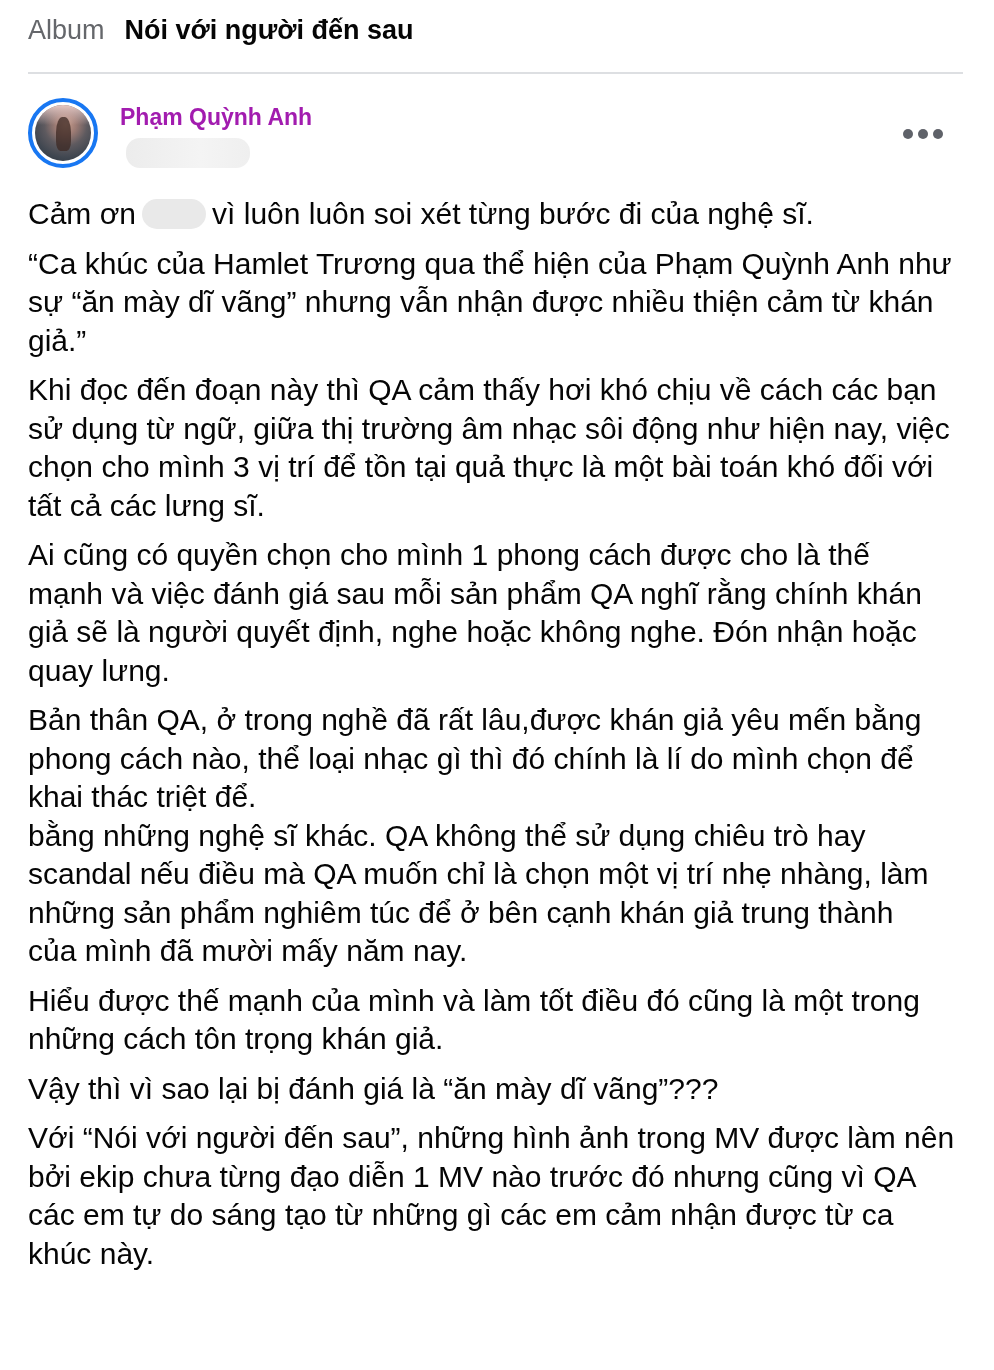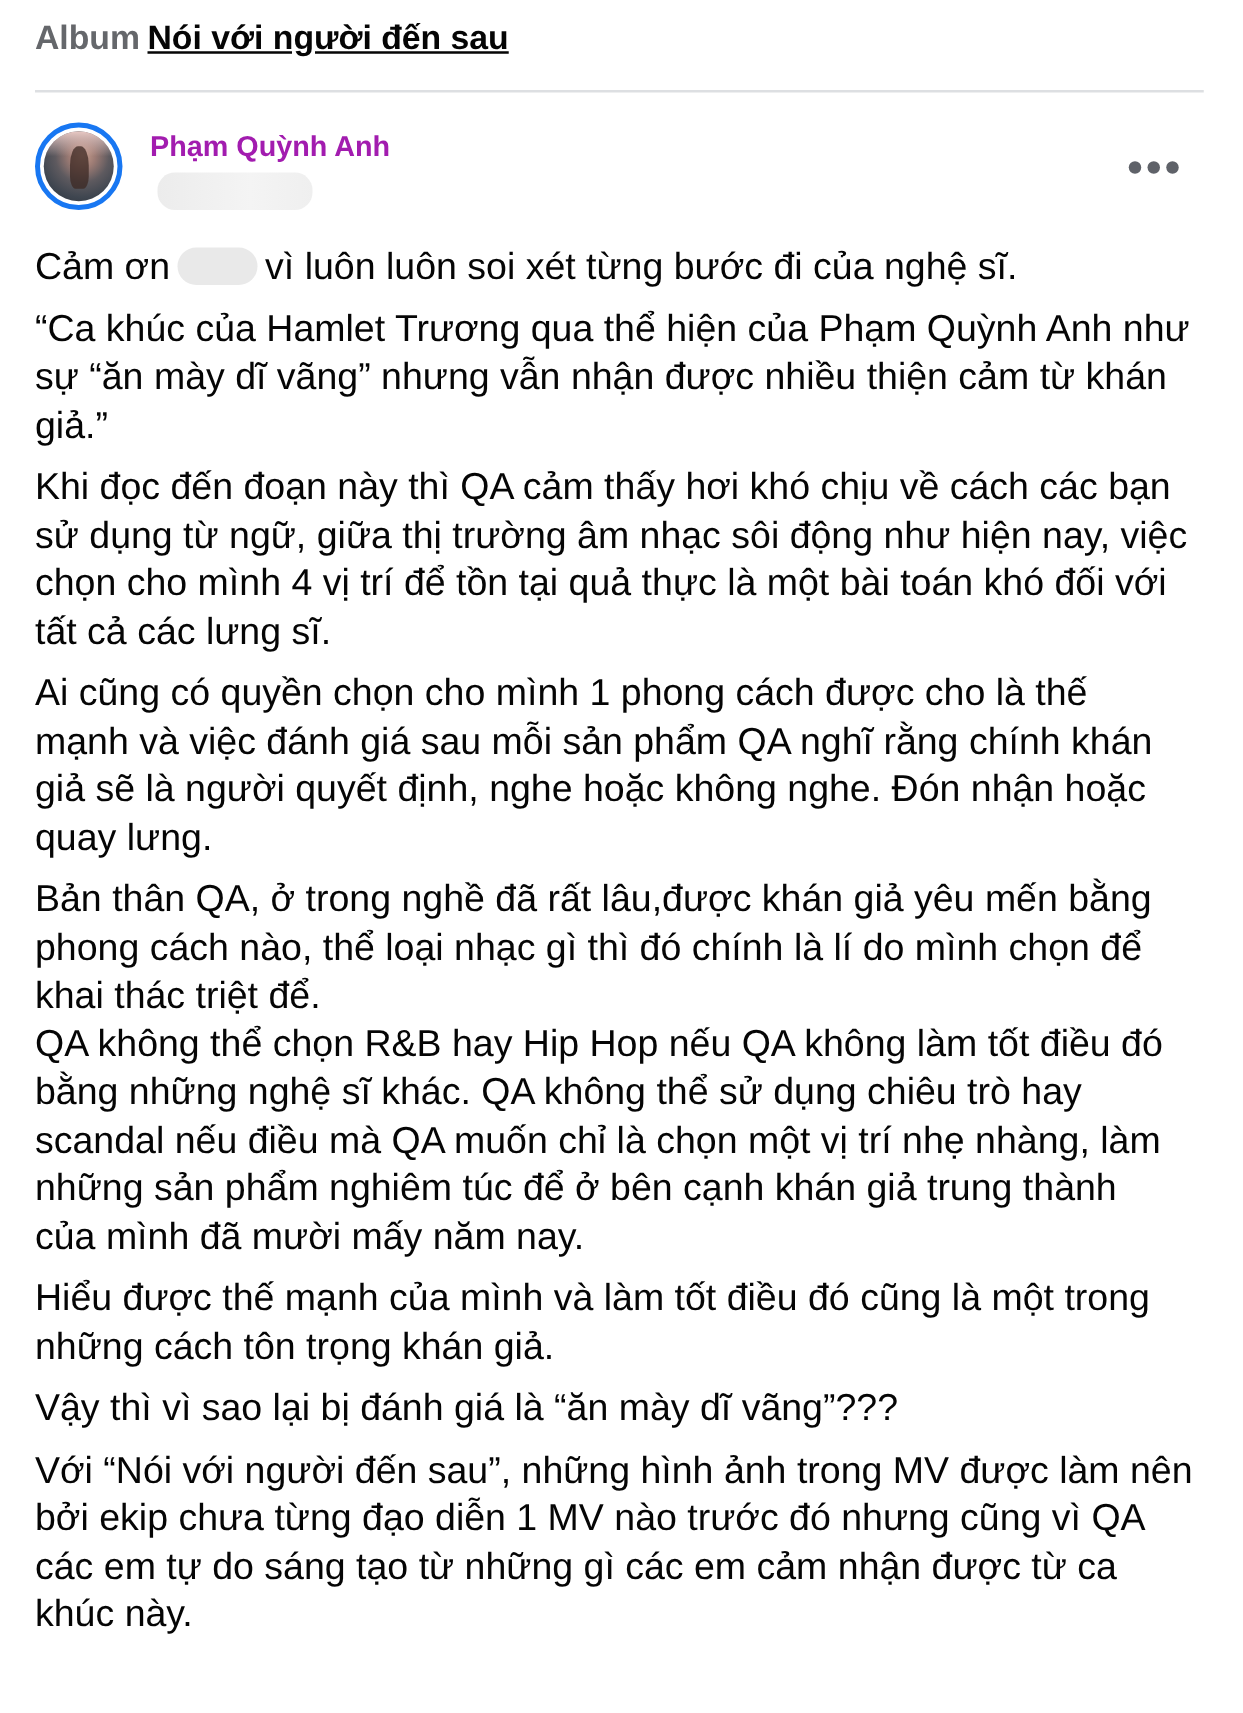--- a/index.html
+++ b/index.html
@@ -18,27 +18,26 @@
     .album-header {
       position: absolute;
       left: 28px;
       top: 12px;
       font-size: 27px;
       line-height: 36px;
       white-space: nowrap;
     }
     .album-prefix {
       color: #65676b;
-      font-weight: bold;
+      font-weight: normal;
     }
     .album-title {
       color: #050505;
       font-weight: bold;
-      margin-left: 6px;
-      text-decoration: underline;
+      margin-left: 20px;
     }
     .divider {
       position: absolute;
       left: 28px;
       top: 72px;
       width: 935px;
       height: 2px;
       background: #dddfe2;
     }
     .post-header {
@@ -176,34 +175,33 @@
       <span class="line"><span>Cảm ơn</span><span class="redacted"></span><span>vì luôn luôn soi xét từng bước đi của nghệ sĩ.</span></span>
     </p>
     <p>
       <span class="line">“Ca khúc của Hamlet Trương qua thể hiện của Phạm Quỳnh Anh như</span>
       <span class="line">sự “ăn mày dĩ vãng” nhưng vẫn nhận được nhiều thiện cảm từ khán</span>
       <span class="line">giả.”</span>
     </p>
     <p>
       <span class="line">Khi đọc đến đoạn này thì QA cảm thấy hơi khó chịu về cách các bạn</span>
       <span class="line">sử dụng từ ngữ, giữa thị trường âm nhạc sôi động như hiện nay, việc</span>
-      <span class="line">chọn cho mình 4 vị trí để tồn tại quả thực là một bài toán khó đối với</span>
+      <span class="line">chọn cho mình 3 vị trí để tồn tại quả thực là một bài toán khó đối với</span>
       <span class="line">tất cả các lưng sĩ.</span>
     </p>
     <p>
       <span class="line">Ai cũng có quyền chọn cho mình 1 phong cách được cho là thế</span>
       <span class="line">mạnh và việc đánh giá sau mỗi sản phẩm QA nghĩ rằng chính khán</span>
       <span class="line">giả sẽ là người quyết định, nghe hoặc không nghe. Đón nhận hoặc</span>
       <span class="line">quay lưng.</span>
     </p>
     <p>
       <span class="line">Bản thân QA, ở trong nghề đã rất lâu,được khán giả yêu mến bằng</span>
       <span class="line">phong cách nào, thể loại nhạc gì thì đó chính là lí do mình chọn để</span>
       <span class="line">khai thác triệt để.</span>
-      <span class="line">QA không thể chọn R&amp;B hay Hip Hop nếu QA không làm tốt điều đó</span>
       <span class="line">bằng những nghệ sĩ khác.  QA không thể sử dụng chiêu trò hay</span>
       <span class="line">scandal nếu điều mà QA muốn chỉ là chọn một vị trí nhẹ nhàng, làm</span>
       <span class="line">những sản phẩm nghiêm túc để ở bên cạnh khán giả trung thành</span>
       <span class="line">của mình đã mười mấy năm nay.</span>
     </p>
     <p>
       <span class="line">Hiểu được thế mạnh của mình và làm tốt điều đó cũng là một trong</span>
       <span class="line">những cách tôn trọng khán giả.</span>
     </p>
     <p>

